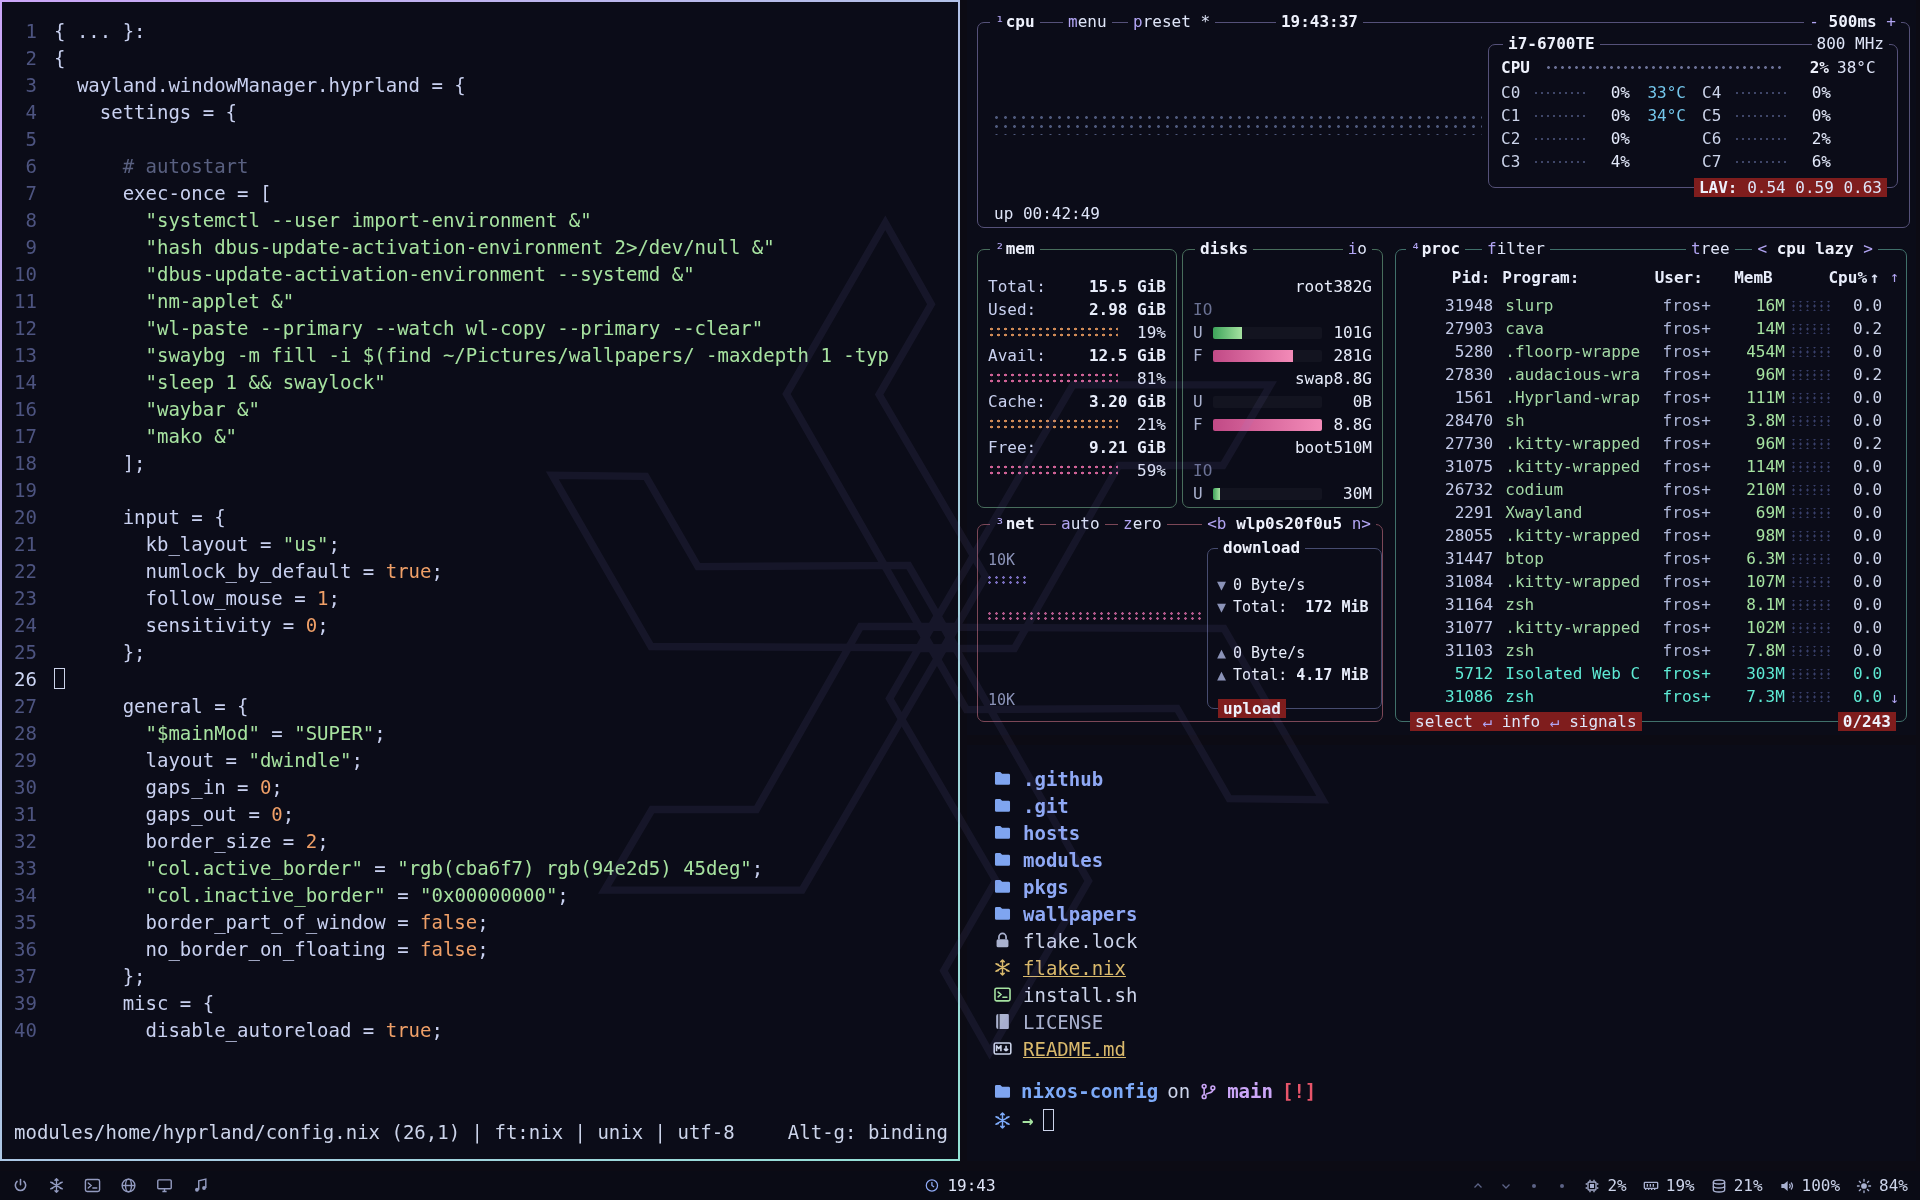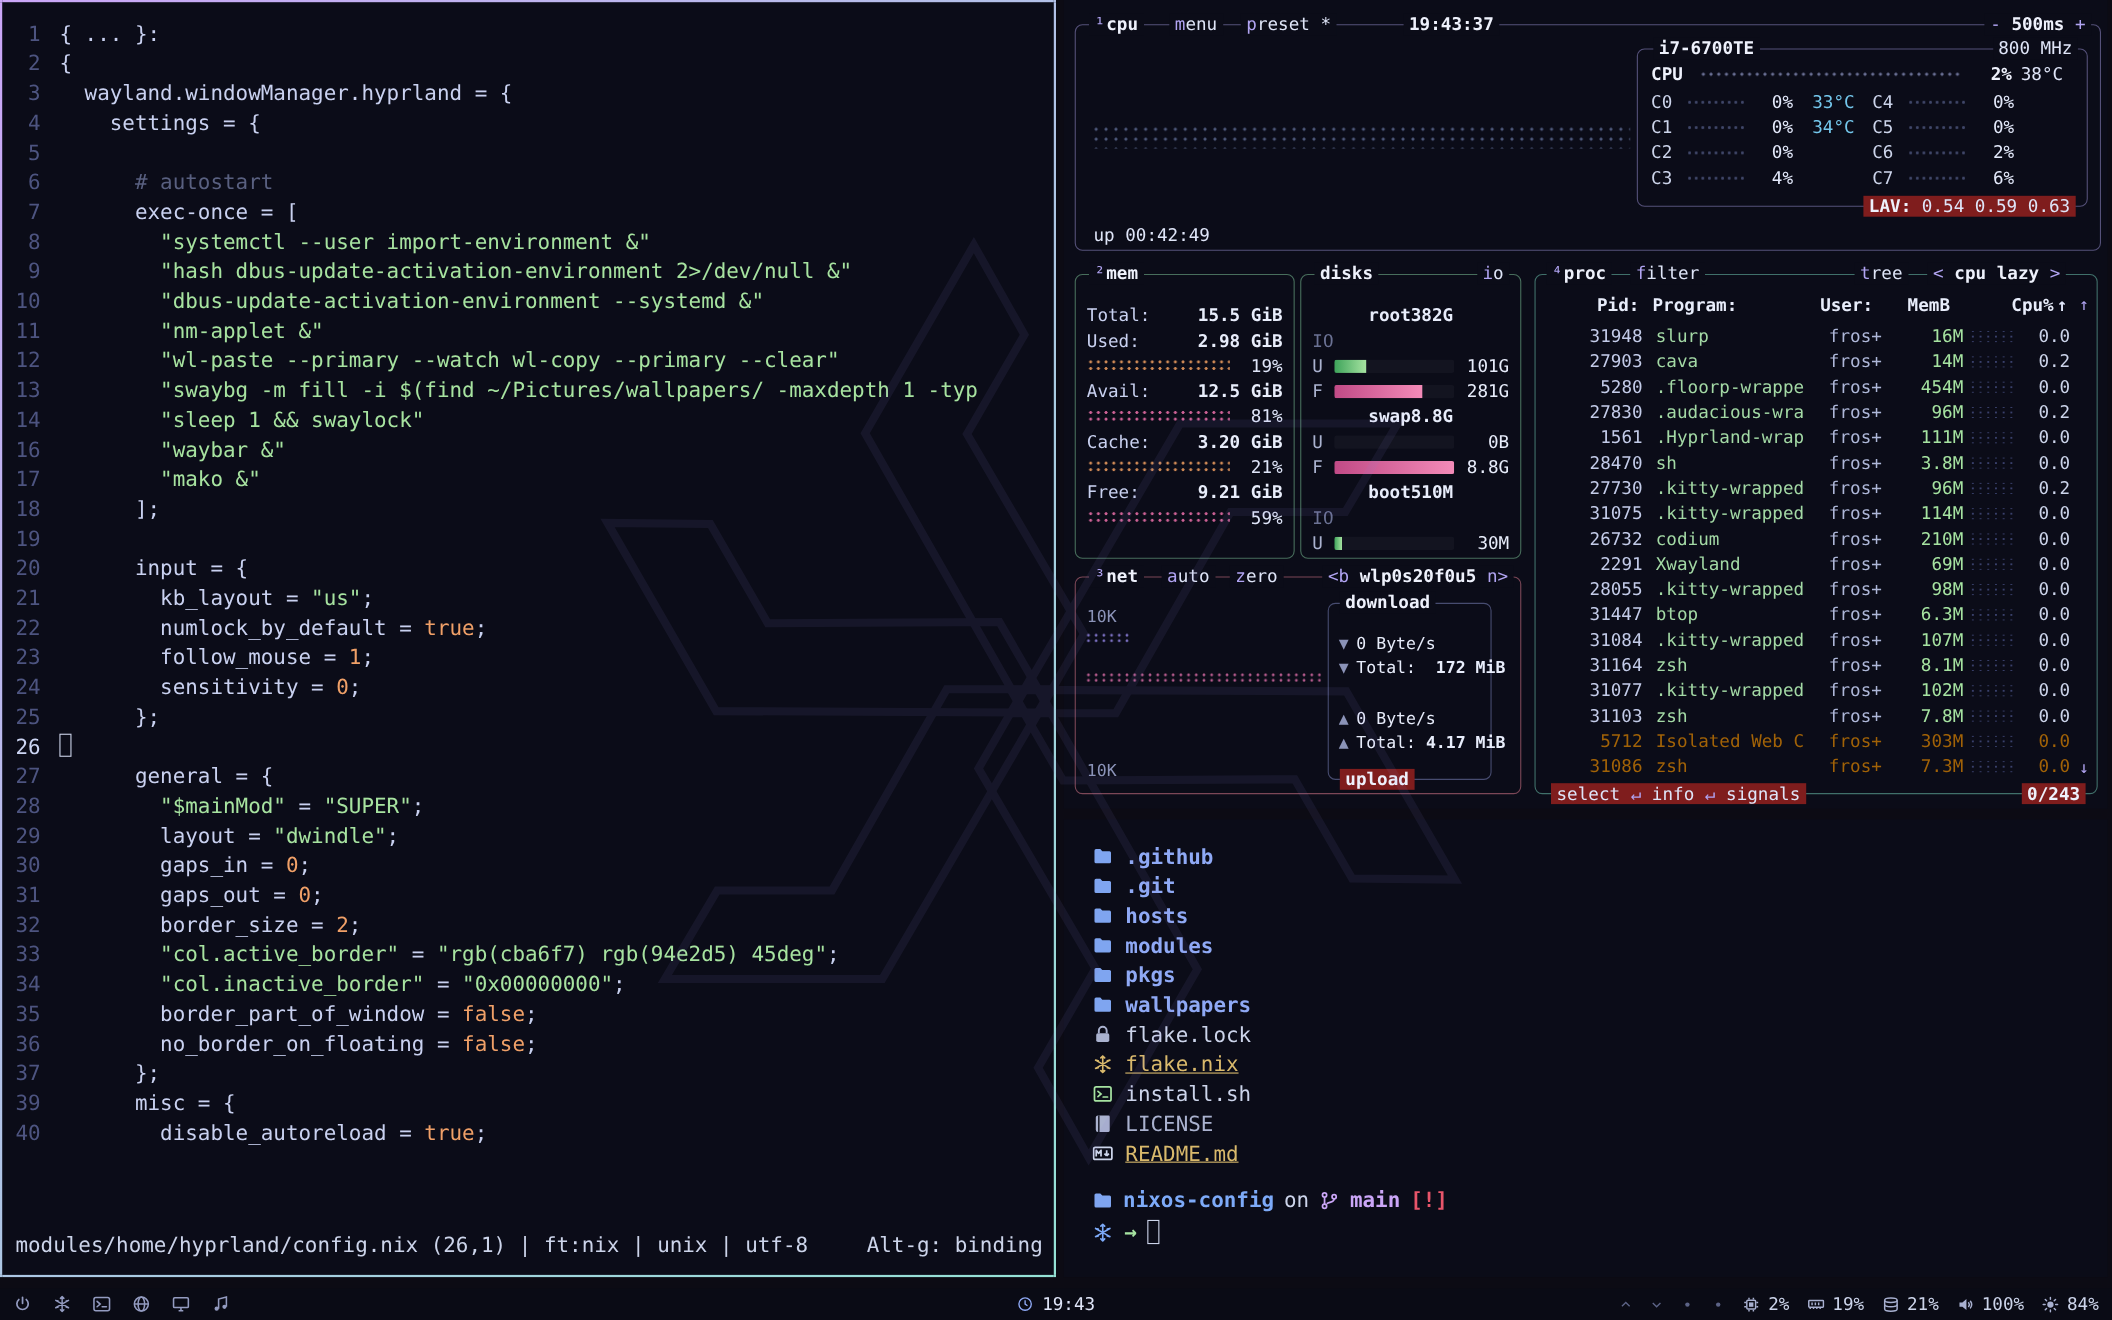--- a/index.html
+++ b/index.html
@@ -56,35 +56,35 @@
 .mem-stats{padding:25px 10px 0 10px}
 .mrow{display:flex;justify-content:space-between;height:23px;line-height:23px}
 .mlabel{color:#c9d1f0}.mval{color:#e8edfb;font-weight:bold}
 .mgrow{display:flex;align-items:center;height:23px}
 .mgraph{flex:1;height:13px;margin-right:8px;background-image:radial-gradient(circle,currentColor 1.2px,transparent 1.6px);background-size:7px 6px}
 .g-peach{color:#d08a56}.g-pink{color:#cf6296}
 .mpct{width:40px;text-align:right;color:#dfe5f8}
 .disks-box{left:215px;top:249px;width:201px;height:259px;--bc:#486e5c}
 .disk-list{padding:25px 10px 0 10px}
 .drow{display:flex;align-items:center;height:23px;line-height:23px}
-.dname{justify-content:center;font-weight:bold;color:#e8edfb}
+.dname{justify-content:flex-end;font-weight:normal;color:#e8edfb}
 .dio{color:#6b7294}
 .dlabel{width:14px;color:#aab2cf}
 .dtrack{flex:1;height:12px;margin:0 6px;background:rgba(255,255,255,.035);border-radius:2px;overflow:hidden}
 .dfill{height:100%}
 .f-green{background:linear-gradient(90deg,#3da35a,#a6e3a1)}
 .f-pink{background:linear-gradient(90deg,#c14a86,#f38bb8)}
 .dval{min-width:44px;text-align:right;color:#e8edfb}
 .net-box{left:10px;top:524px;width:406px;height:198px;--bc:#7c4757}
 .nsc{position:absolute;color:#8b93b8;font-size:15px}
 .ngr1{position:absolute;left:8px;top:86px;width:215px;height:9px;
  background-image:radial-gradient(circle,#b45a8c 1.1px,transparent 1.5px);background-size:7px 5px}
 .ngr2{position:absolute;left:8px;top:50px;width:42px;height:9px;
  background-image:radial-gradient(circle,#7a6fc0 1.1px,transparent 1.5px);background-size:7px 5px}
-.net-inner{position:absolute;left:229px;top:23px;width:149px;height:161px;border:1.6px solid #474c70;
+.net-inner{position:absolute;left:229px;top:23px;width:175px;height:161px;border:1.6px solid #474c70;
  border-radius:7px;background:#0b0c18}
 .net-pad{padding-top:25px}
 .nrow{display:flex;align-items:center;height:22px;padding:0 9px;font-size:15px;white-space:pre}
 .narr{color:#8b93b8;margin-right:7px}
 .nval{color:#e8edfb}
 .nspacer{height:24px}
 .proc-box{left:428px;top:249px;width:512px;height:473px;--bc:#40706a}
 .pheader,.prow{display:flex;align-items:center;height:23px;font-size:16px;padding-right:16px;white-space:pre}
 .pheader{position:absolute;left:10px;right:8px;top:16px;color:#e8edfb;font-weight:bold}
 .prows{position:absolute;left:10px;right:8px;top:44px}
@@ -92,21 +92,21 @@
 .c-prog{width:152px;margin-left:12px;overflow:hidden;color:#a3d9a5}
 .c-user{width:66px;color:#aeb7d8}
 .c-mem{width:60px;text-align:right;color:#a6e3a1}
 .c-cpu{width:46px;text-align:right;color:#ccd4ea}
 .pheader .c-pid,.pheader .c-prog,.pheader .c-user,.pheader .c-mem,.pheader .c-cpu{color:#e8edfb}
 .leader{flex:1;height:10px;margin:0 5px}
 .leader2{width:44px;height:10px;margin:0 5px}
 .prow .leader,.prow .leader2{background-image:radial-gradient(circle,#39406b 1px,transparent 1.3px);
  background-size:7px 5px;background-position:0 center}
 .sort-arrow{width:16px;text-align:center;color:#dfe5f8}
-.prow.dim span{color:#a16207}
+.prow.dim span{color:#5eead4}
 .arr{position:absolute;right:7px;color:#b1a4f2;font-size:15px;z-index:3}
 .arr-up{top:18px}.arr-down{bottom:14px}
 
 
 .termw{left:967px;top:745px;width:949px;height:416px;font-size:19px}
 .files{padding:20px 0 0 26px}
 .frow{display:flex;align-items:center;height:27px;gap:11px}
 .fi{width:19px;height:19px;flex:none}
 .fn-dir{color:#8fa9f5;font-weight:bold}
 .fn-plain{color:#ccd4ea}

